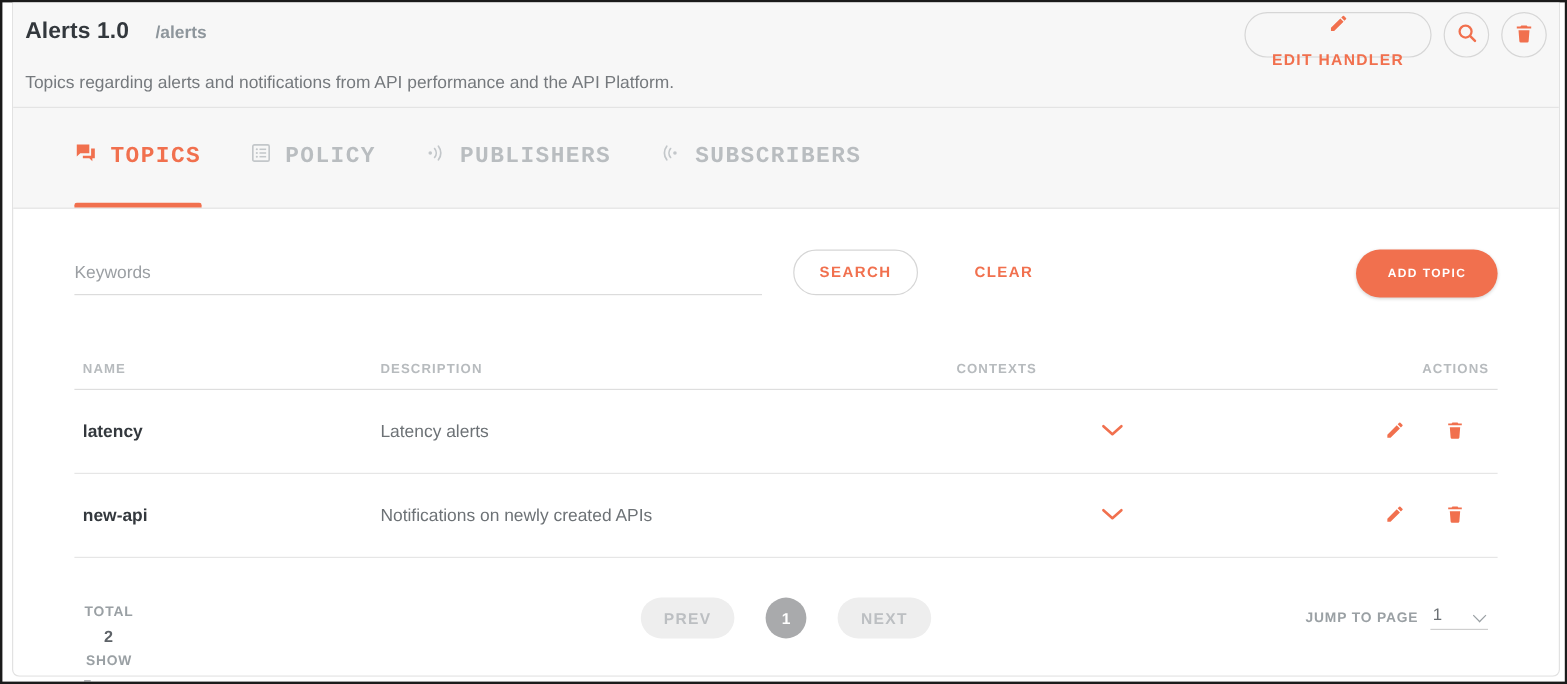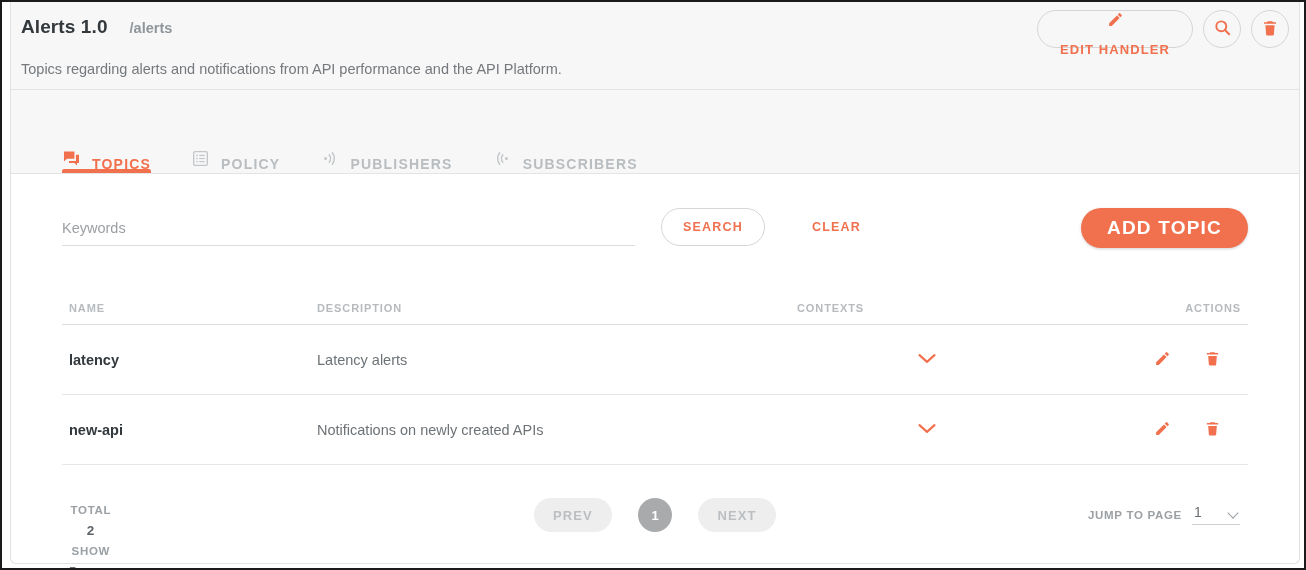--- a/index.html
+++ b/index.html
@@ -121,33 +121,33 @@
     position: absolute;
     left: 51px;
     bottom: 0;
     display: flex;
     align-items: flex-end;
     height: 100%;
   }
   .tab {
     position: relative;
     display: flex;
-    align-items: flex-end;
+    align-items: center;
     gap: 11px;
     height: 100%;
     padding: 0 16px 0 0;
     margin-right: 24px;
     background: none;
     border: none;
     cursor: pointer;
     color: #b9bdc0;
-    font-size: 14px;
+    font-size: 19px;
     font-weight: bold;
     letter-spacing: 1.2px;
-    font-family: Liberation Sans, sans-serif;
+    font-family: Liberation Mono, monospace;
     padding-bottom: 2px;
   }
   .tab .tab-label { line-height: 1; }
   .tab.active { color: #f1704e; }
   .tab.active .tab-underline {
     position: absolute;
     left: 0;
     right: 16px;
     bottom: 0;
     height: 4px;
@@ -222,21 +222,21 @@
   .btn-add {
     position: absolute;
     right: 0;
     top: 6px;
     height: 40px;
     padding: 0 26px;
     border: none;
     border-radius: 20px;
     background: #f1704e;
     color: #ffffff;
-    font-size: 19px;
+    font-size: 10px;
     font-weight: bold;
     letter-spacing: 1.2px;
     cursor: pointer;
     box-shadow: 0 1px 3px rgba(0,0,0,.18);
     font-family: "Liberation Sans", sans-serif;
   }
 
   
   .table {
     position: absolute;

